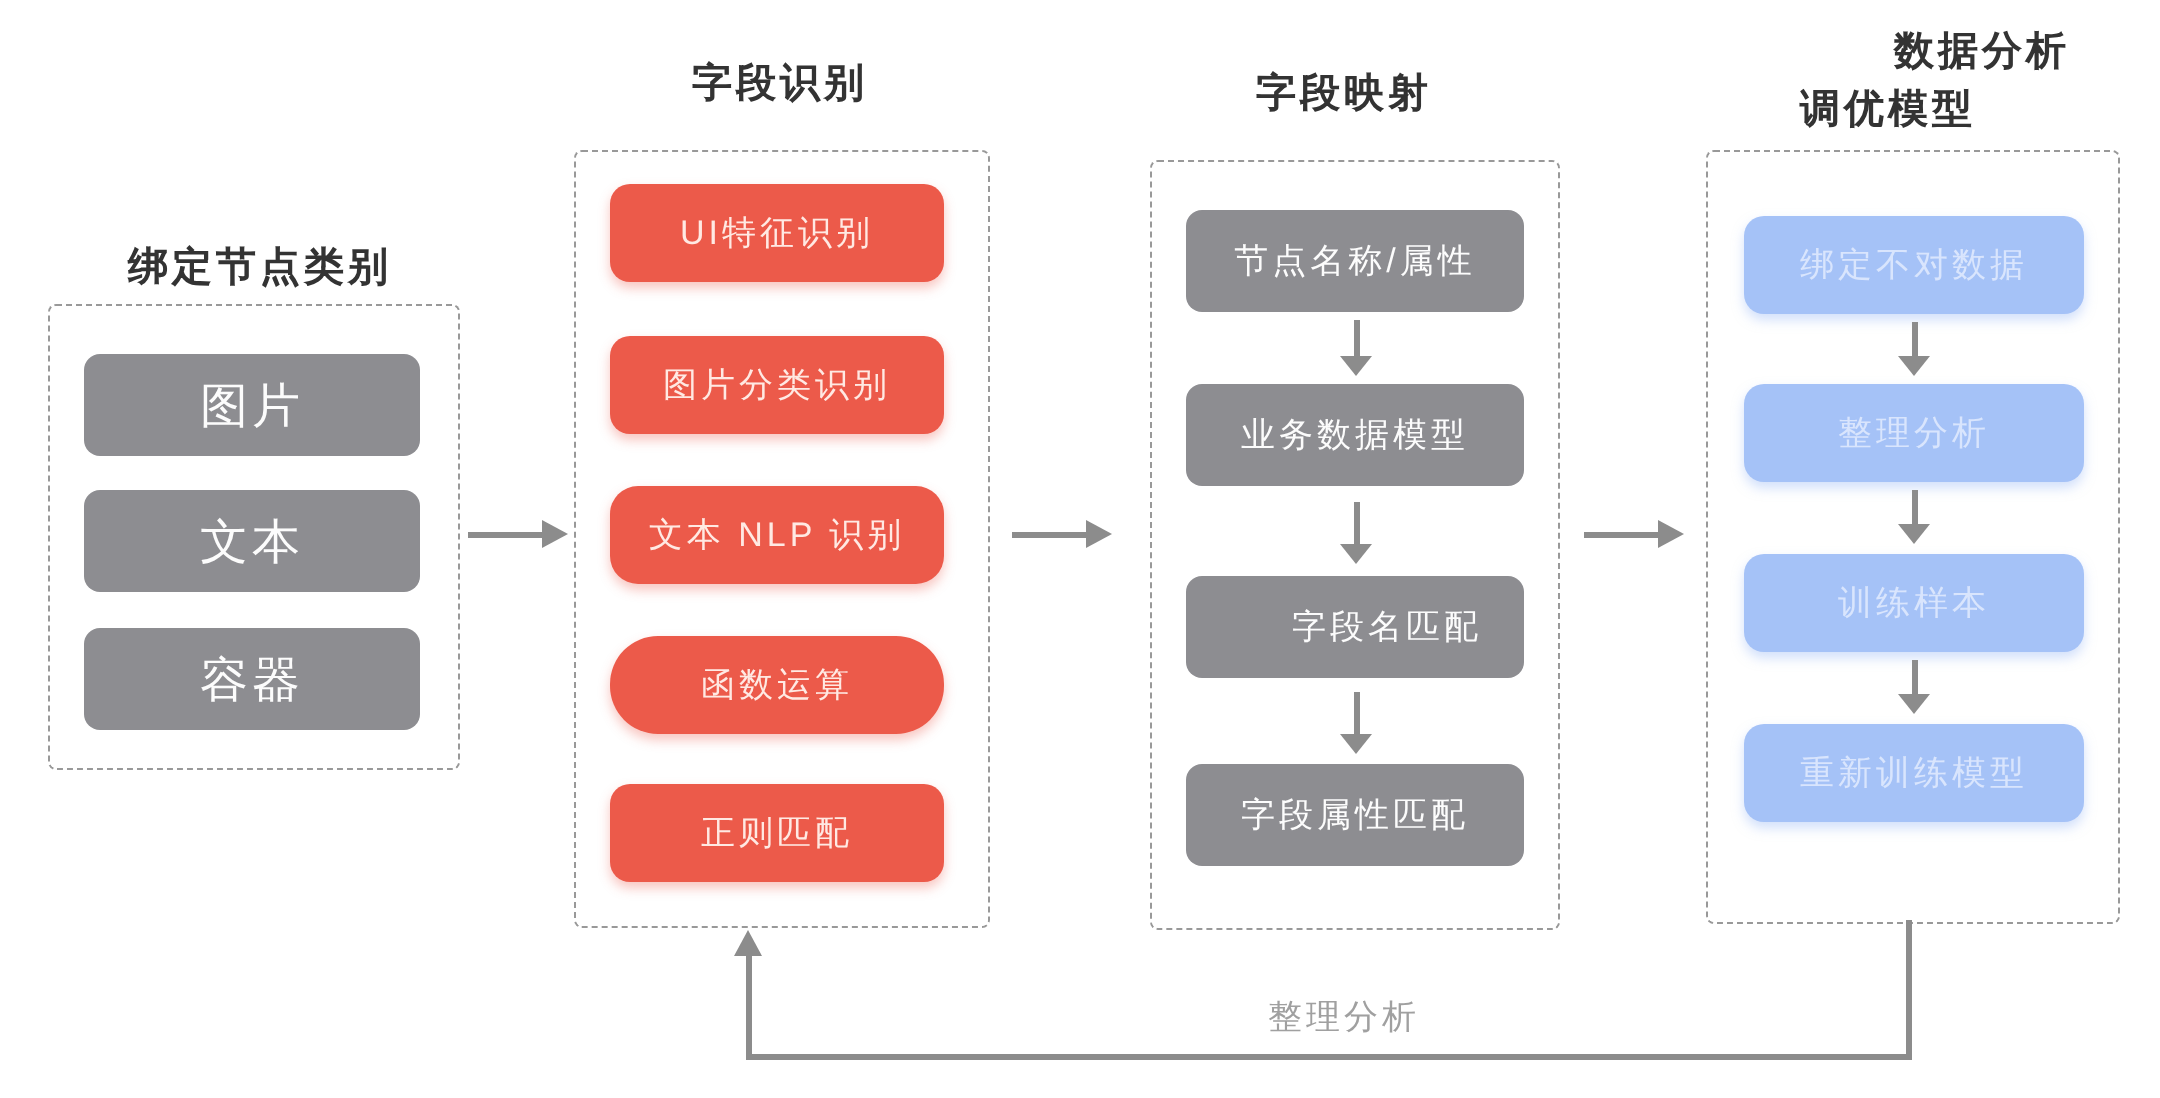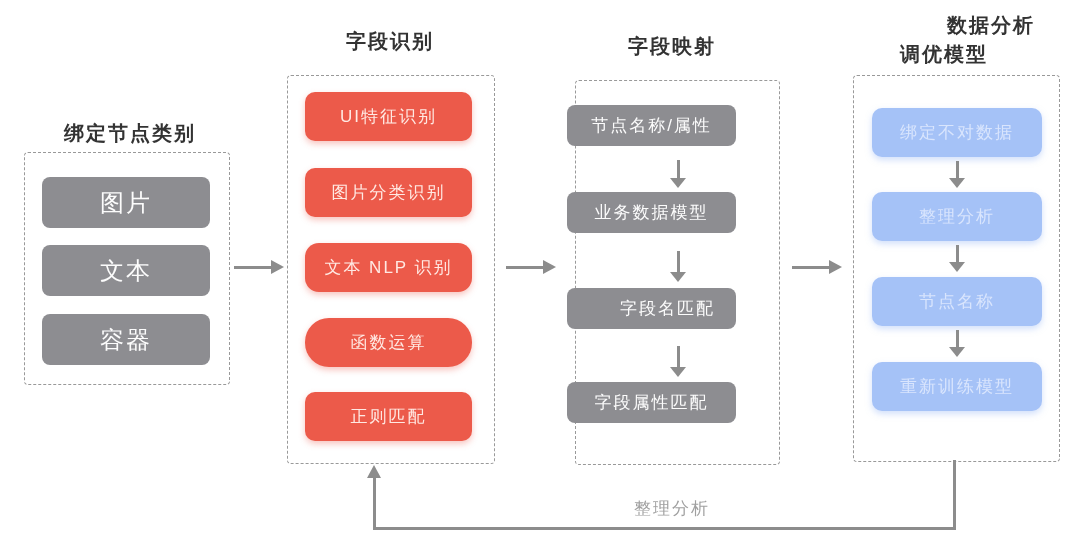--- a/index.html
+++ b/index.html
@@ -52,21 +52,21 @@
   .node.blue { background: #a5c2f7; color: #d9e5fd; box-shadow: 0 3px 6px rgba(165,194,247,0.5); }
 
   
   .n-c1 { left: 42px; width: 168px; height: 51px; font-size: 24px; }
   .n-c1-0 { top: 177px; } .n-c1-1 { top: 245px; } .n-c1-2 { top: 314px; }
   
   .n-c2 { left: 305px; width: 167px; height: 49px; }
   .n-c2-0 { top: 92px; } .n-c2-1 { top: 168px; } .n-c2-2 { top: 243px; border-radius: 14px; }
   .n-c2-3 { top: 318px; border-radius: 24px; } .n-c2-4 { top: 392px; font-family: Liberation Mono, monospace; }
   
-  .n-c3 { left: 567px; width: 169px; height: 41px; }
+  .n-c3 { left: 593px; width: 169px; height: 51px; }
   .n-c3-0 { top: 105px; } .n-c3-1 { top: 192px; } .n-c3-2 { top: 288px; padding-left: 32px; } .n-c3-3 { top: 382px; }
   
   .n-c4 { left: 872px; width: 170px; height: 49px; }
   .n-c4-0 { top: 108px; } .n-c4-1 { top: 192px; } .n-c4-2 { top: 277px; } .n-c4-3 { top: 362px; }
 
   
   .h-arrow { position: absolute; height: 14px; width: 50px; top: 260px; }
   .h-arrow .line { position: absolute; left: 0; top: 5.5px; height: 3px; width: 38px; background: #8c8c8c; }
   .h-arrow .head {
     position: absolute; left: 37px; top: 0; width: 0; height: 0;
@@ -136,21 +136,21 @@
   <div class="node red n-c2 n-c2-3">函数运算</div>
   <div class="node red n-c2 n-c2-4">正则匹配</div>
 
   <div class="node gray n-c3 n-c3-0">节点名称/属性</div>
   <div class="node gray n-c3 n-c3-1">业务数据模型</div>
   <div class="node gray n-c3 n-c3-2">字段名匹配</div>
   <div class="node gray n-c3 n-c3-3">字段属性匹配</div>
 
   <div class="node blue n-c4 n-c4-0">绑定不对数据</div>
   <div class="node blue n-c4 n-c4-1">整理分析</div>
-  <div class="node blue n-c4 n-c4-2">节点名称</div>
+  <div class="node blue n-c4 n-c4-2">训练样本</div>
   <div class="node blue n-c4 n-c4-3">重新训练模型</div>
 
   <div class="h-arrow ha1">
       <div class="line"></div>
       <div class="head"></div>
     </div>
   <div class="h-arrow ha2">
       <div class="line"></div>
       <div class="head"></div>
     </div>

